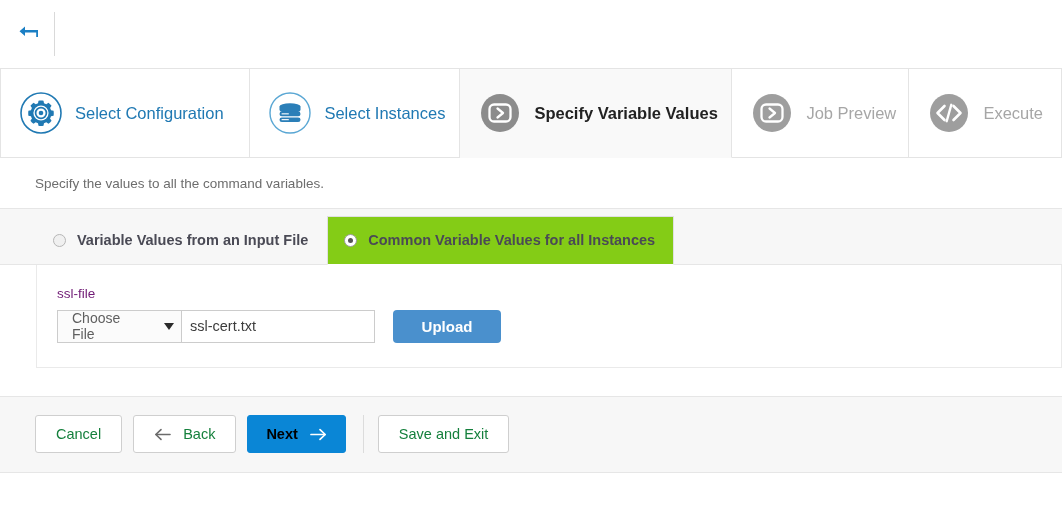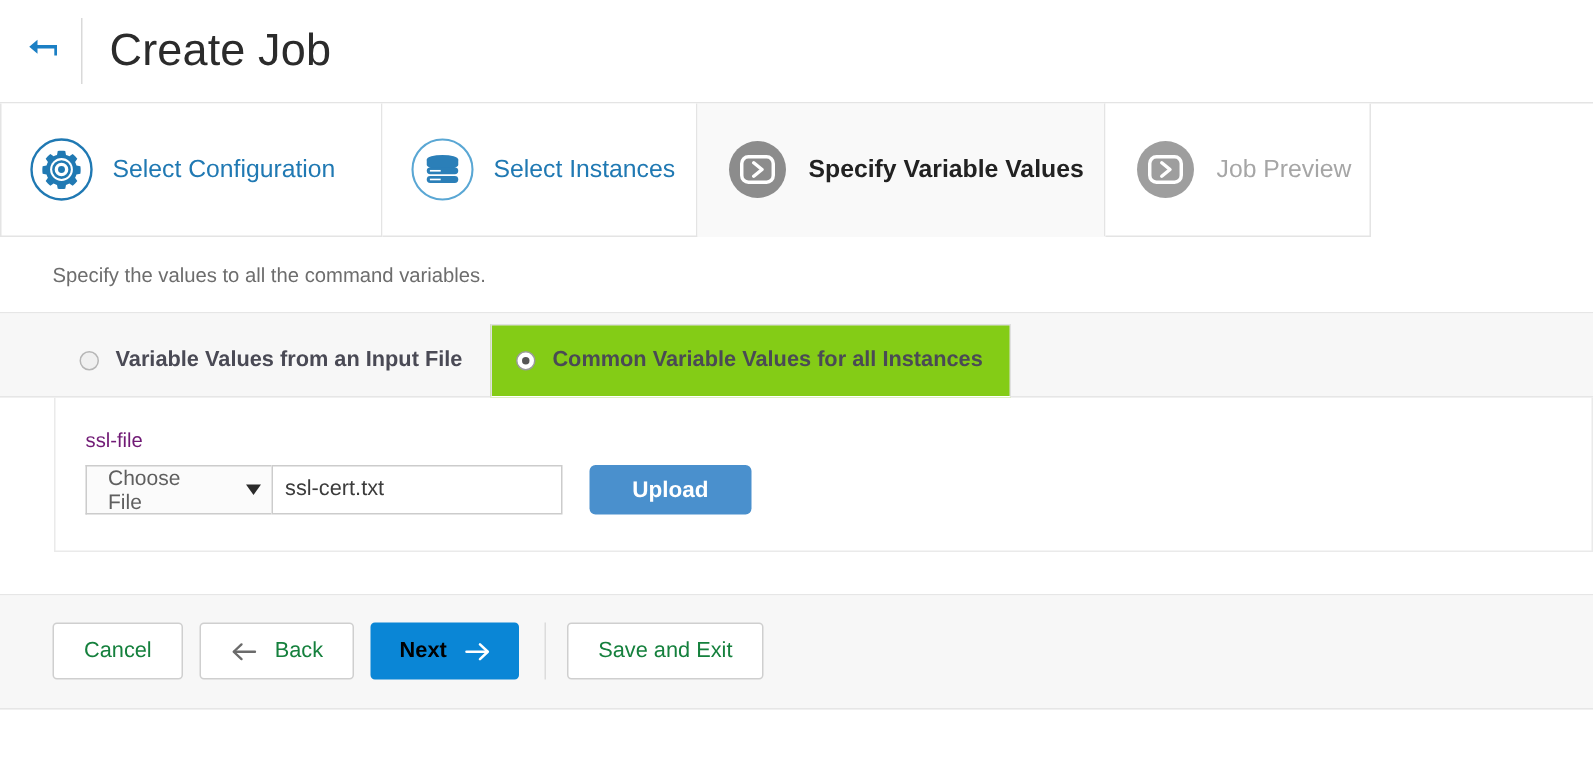--- a/index.html
+++ b/index.html
@@ -299,21 +299,20 @@
 </head>
 <body>
 
 <div class="page-header">
   <div class="back-arrow">
     <svg width="22" height="18" viewBox="0 0 22 18" aria-hidden="true">
       <path d="M20 5 H7 V1.5 L1.5 6.2 L7 10.9 V7.4 H18.2 V12 H20 Z" fill="#1b7fc4"></path>
     </svg>
   </div>
   <div class="header-divider"></div>
-  <div class="page-title">Create Job</div>
 </div>
 
 <div class="wizard-tabs">
 
   <div class="wizard-tab tab-w1 state-done">
     <svg class="tab-icon" viewBox="0 0 44 44">
       <circle cx="22" cy="22" r="20" fill="none" stroke="#2079b3" stroke-width="1.6"></circle>
       <path fill="#2079b3" d="M22 9.5c.9 0 1.7.07 2.5.2l.5 2.6c.8.22 1.55.53 2.25.93l2.2-1.5c1.2.85 2.25 1.9 3.1 3.1l-1.5 2.2c.4.7.71 1.45.93 2.25l2.6.5c.13.8.2 1.6.2 2.5s-.07 1.7-.2 2.5l-2.6.5c-.22.8-.53 1.55-.93 2.25l1.5 2.2c-.85 1.2-1.9 2.25-3.1 3.1l-2.2-1.5c-.7.4-1.45.71-2.25.93l-.5 2.6c-.8.13-1.6.2-2.5.2s-1.7-.07-2.5-.2l-.5-2.6c-.8-.22-1.55-.53-2.25-.93l-2.2 1.5c-1.2-.85-2.25-1.9-3.1-3.1l1.5-2.2c-.4-.7-.71-1.45-.93-2.25l-2.6-.5c-.13-.8-.2-1.6-.2-2.5s.07-1.7.2-2.5l2.6-.5c.22-.8.53-1.55.93-2.25l-1.5-2.2c.85-1.2 1.9-2.25 3.1-3.1l2.2 1.5c.7-.4 1.45-.71 2.25-.93l.5-2.6c.8-.13 1.6-.2 2.5-.2z"></path>
       <circle cx="22" cy="22" r="7.6" fill="#ffffff"></circle>
       <circle cx="22" cy="22" r="5.4" fill="none" stroke="#2079b3" stroke-width="1.7"></circle>
@@ -346,20 +345,29 @@
 
   <div class="wizard-tab tab-w4 state-todo">
     <svg class="tab-icon" viewBox="0 0 44 44">
       <circle cx="22" cy="22" r="19" fill="#9e9e9e"></circle>
       <rect x="11.5" y="13.5" width="21" height="17" rx="4.5" fill="none" stroke="#ffffff" stroke-width="2.3"></rect>
       <path d="M19.5 17.5 L25 22 L19.5 26.5" fill="none" stroke="#ffffff" stroke-width="2.3" stroke-linecap="round" stroke-linejoin="round"></path>
     </svg>
     <span class="tab-label">Job Preview</span>
   </div>
 
+  <div class="wizard-tab tab-w5 state-todo">
+    <svg class="tab-icon" viewBox="0 0 44 44">
+      <circle cx="22" cy="22" r="19" fill="#9e9e9e"></circle>
+      <path d="M17.5 15 L10.5 22 L17.5 29" fill="none" stroke="#ffffff" stroke-width="2.6" stroke-linecap="round" stroke-linejoin="round"></path>
+      <path d="M26.5 15 L33.5 22 L26.5 29" fill="none" stroke="#ffffff" stroke-width="2.6" stroke-linecap="round" stroke-linejoin="round"></path>
+      <path d="M24.3 13.8 L19.7 30.2" fill="none" stroke="#ffffff" stroke-width="2.4" stroke-linecap="round"></path>
+    </svg>
+    <span class="tab-label">Execute</span>
+  </div>
 </div>
 
 <div class="description-bar">
   <span>Specify the values to all the command variables.</span>
 </div>
 
 <div class="main-panel">
 
   <div class="radio-tabbar">
 

